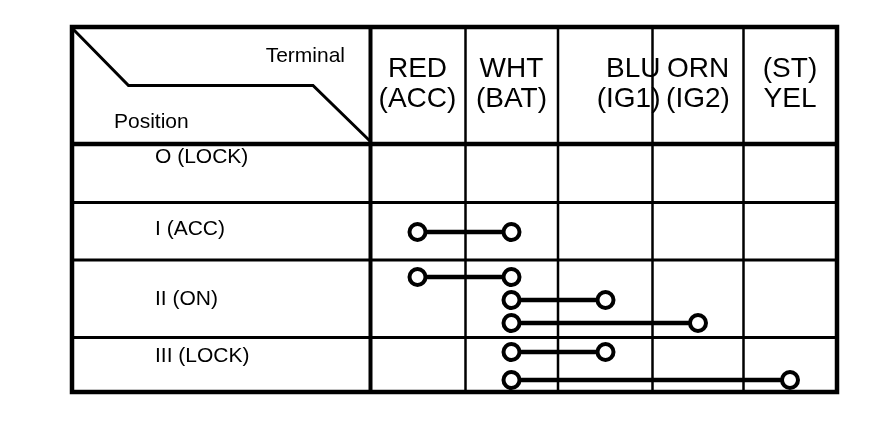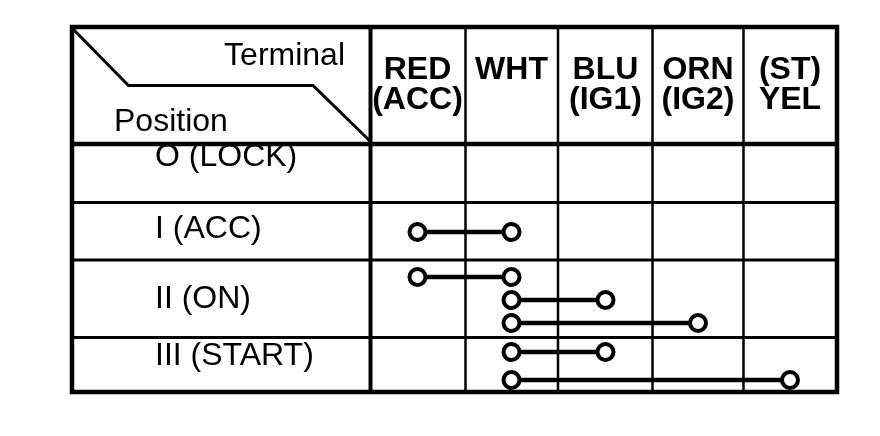--- a/index.html
+++ b/index.html
@@ -5,24 +5,24 @@
   html,body{margin:0;padding:0;background:#ffffff;}
   .stage{
     position:relative;
     width:880px;height:436px;
     background:#ffffff;
     font-family:"Liberation Sans", sans-serif;
     color:#000;
     overflow:hidden;
   }
   .grid-svg{position:absolute;left:0;top:0;width:880px;height:436px;}
-  .txt{position:absolute;white-space:nowrap;font-size:32px;line-height:29px;color:#000;}
+  .txt{position:absolute;white-space:nowrap;font-size:21px;line-height:29px;color:#000;}
   .corner-terminal{top:40px;right:535px;text-align:right;}
   .corner-position{top:106px;left:88px;margin-left:26px;}
-  .col-head{top:53px;width:110px;text-align:center;font-size:32px;line-height:30px;font-weight:bold;}
+  .col-head{top:53px;width:110px;text-align:center;font-size:28px;line-height:30px;}
   .row-label{left:155px;}
 </style>
 </head>
 <body>
 
 <div class="stage">
 
   <svg class="grid-svg" id="gridSvg" viewBox="0 0 880 436">
       <rect x="72" y="27" width="765" height="365" fill="none" stroke="#000000" stroke-width="4.5"></rect>
       <line x1="370.5" y1="27" x2="370.5" y2="390" stroke="#000000" stroke-width="4"></line>
@@ -71,34 +71,35 @@
 
   <div class="txt corner-position">Position</div>
 
   <div id="colHeads">
       <div class="txt col-head" style="left: 362.5px;">
         <div>RED</div>
         <div>(ACC)</div>
       </div>
       <div class="txt col-head" style="left: 456.5px;">
         <div>WHT</div>
+        <div>(BAT)</div>
       </div>
-      <div class="txt col-head" style="left: 550.5px;">
+      <div class="txt col-head" style="left: 550.5px; text-align: right;">
         <div>BLU</div>
         <div>(IG1)</div>
       </div>
       <div class="txt col-head" style="left: 643px;">
         <div>ORN</div>
         <div>(IG2)</div>
       </div>
       <div class="txt col-head" style="left: 735px;">
         <div>(ST)</div>
         <div>YEL</div>
       </div>
     </div>
   <div id="rowLabels">
       <div class="txt row-label" style="top: 141px;">O (LOCK)</div>
       <div class="txt row-label" style="top: 213px;">I (ACC)</div>
       <div class="txt row-label" style="top: 275px; margin-top: 8px;">II (ON)</div>
-      <div class="txt row-label" style="top: 340px;">III (START)</div>
+      <div class="txt row-label" style="top: 340px;">III (LOCK)</div>
     </div>
 
 </div>
 
 </body></html>

